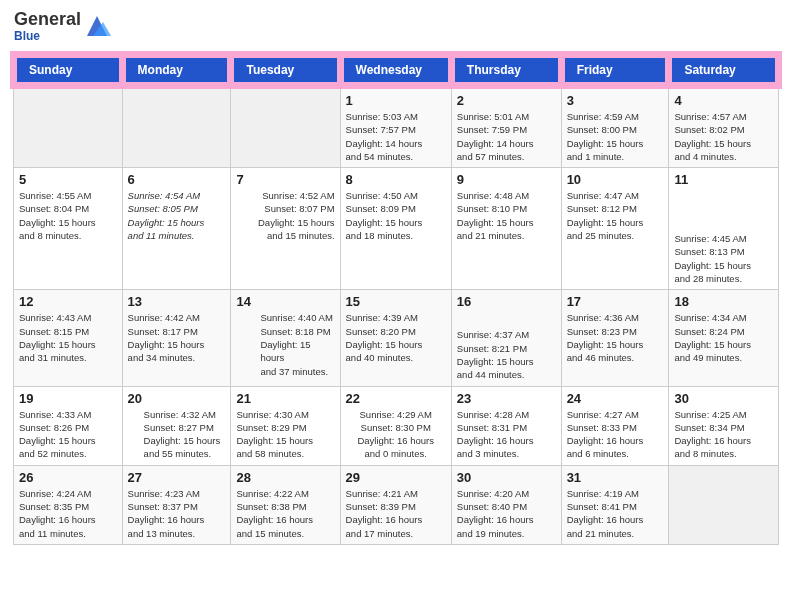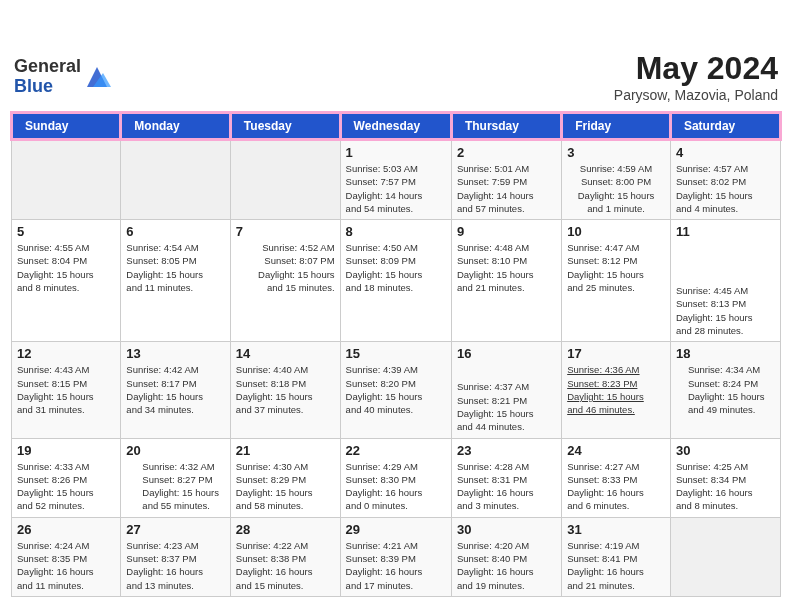--- a/index.html
+++ b/index.html
@@ -6,42 +6,41 @@
     body {
       font-family: Arial, sans-serif;
       background: #fff;
       width: 792px;
       min-height: 612px;
       padding: 10px;
     }
     .header {
       display: flex;
       justify-content: space-between;
-      align-items: center;
+      align-items: flex-start;
       margin-bottom: 8px;
       padding: 0 4px;
-      margin-top: 40px;
     }
     .logo {
       display: flex;
       align-items: center;
       gap: 0;
     }
     .logo-text {
       display: flex;
       flex-direction: column;
       line-height: 1.1;
     }
     .logo-general {
       font-size: 18px;
       font-weight: bold;
       color: #333;
     }
     .logo-blue {
-      font-size: 18px;
+      font-size: 12px;
       font-weight: bold;
       color: #2255aa;
     }
     .logo-icon {
       width: 28px;
       height: 28px;
       margin-left: 2px;
     }
     .title-block {
       text-align: right;
@@ -60,21 +59,21 @@
       border-collapse: collapse;
       border: 1px solid #ccc;
     }
     .calendar th {
       background: #2255cc;
       color: #fff;
       font-size: 12px;
       font-weight: bold;
       padding: 5px 12px;
       text-align: left;
-      border: 3px solid #f9a8d4;
+      border: 7px solid #f9a8d4;
     }
     .calendar td {
       vertical-align: top;
       border: 1px solid #ccc;
       padding: 4px 5px;
       width: 113px;
       min-height: 80px;
       font-size: 10px;
       color: #333;
       background: #fff;
@@ -108,24 +107,20 @@
   <div class="logo">
     <div class="logo-text">
       <span class="logo-general">General</span>
       <span class="logo-blue">Blue</span>
     </div>
     <svg class="logo-icon" viewBox="0 0 28 28">
       <polygon points="4,24 14,4 24,24" fill="#2255cc" opacity="0.85"></polygon>
       <polygon points="10,24 20,10 28,24" fill="#3399ff" opacity="0.7"></polygon>
     </svg>
   </div>
-  <div class="title-block">
-    <div class="title-month">May 2024</div>
-    <div class="title-location">Parysow, Mazovia, Poland</div>
-  </div>
 </div>
 
 <table class="calendar">
   <thead>
     <tr>
     <th>Sunday</th>
         <th>Monday</th>
         <th>Tuesday</th>
         <th>Wednesday</th>
         <th>Thursday</th>
@@ -147,21 +142,21 @@
         </td>
         <td>
           <span class="day-num">2</span>
           <div class="day-info" style="white-space: pre-line;">Sunrise: 5:01 AM
 Sunset: 7:59 PM
 Daylight: 14 hours
 and 57 minutes.</div>
         </td>
         <td>
           <span class="day-num">3</span>
-          <div class="day-info" style="white-space: pre-line; text-align: center;">Sunrise: 4:59 AM
+          <div class="day-info" style="white-space: pre-line;">Sunrise: 4:59 AM
 Sunset: 8:00 PM
 Daylight: 15 hours
 and 1 minute.</div>
         </td>
         <td>
           <span class="day-num">4</span>
           <div class="day-info" style="white-space: pre-line;">Sunrise: 4:57 AM
 Sunset: 8:02 PM
 Daylight: 15 hours
 and 4 minutes.</div>
@@ -170,21 +165,21 @@
       <tr>
         <td>
           <span class="day-num">5</span>
           <div class="day-info" style="white-space: pre-line;">Sunrise: 4:55 AM
 Sunset: 8:04 PM
 Daylight: 15 hours
 and 8 minutes.</div>
         </td>
         <td>
           <span class="day-num">6</span>
-          <div class="day-info" style="white-space: pre-line;">Sunrise: 4:54 AM
+          <div class="day-info" style="white-space: pre-line; font-style: italic;">Sunrise: 4:54 AM
 Sunset: 8:05 PM
 Daylight: 15 hours
 and 11 minutes.</div>
         </td>
         <td>
           <span class="day-num">7</span>
           <div class="day-info" style="white-space: pre-line; text-align: right;">Sunrise: 4:52 AM
 Sunset: 8:07 PM
 Daylight: 15 hours
 and 15 minutes.</div>
@@ -228,49 +223,49 @@
         </td>
         <td>
           <span class="day-num">13</span>
           <div class="day-info" style="white-space: pre-line;">Sunrise: 4:42 AM
 Sunset: 8:17 PM
 Daylight: 15 hours
 and 34 minutes.</div>
         </td>
         <td>
           <span class="day-num">14</span>
-          <div class="day-info" style="white-space: pre-line;">Sunrise: 4:40 AM
+          <div class="day-info" style="white-space: pre-line; margin-left: 24px;">Sunrise: 4:40 AM
 Sunset: 8:18 PM
 Daylight: 15 hours
 and 37 minutes.</div>
         </td>
         <td>
           <span class="day-num">15</span>
           <div class="day-info" style="white-space: pre-line;">Sunrise: 4:39 AM
 Sunset: 8:20 PM
 Daylight: 15 hours
 and 40 minutes.</div>
         </td>
         <td>
           <span class="day-num">16</span>
           <div class="day-info" style="white-space: pre-line; margin-top: 19px;">Sunrise: 4:37 AM
 Sunset: 8:21 PM
 Daylight: 15 hours
 and 44 minutes.</div>
         </td>
         <td>
           <span class="day-num">17</span>
-          <div class="day-info" style="white-space: pre-line; text-decoration: underline;">Sunrise: 4:36 AM
+          <div class="day-info" style="white-space: pre-line;">Sunrise: 4:36 AM
 Sunset: 8:23 PM
 Daylight: 15 hours
 and 46 minutes.</div>
         </td>
         <td>
           <span class="day-num">18</span>
-          <div class="day-info" style="white-space: pre-line; margin-left: 12px;">Sunrise: 4:34 AM
+          <div class="day-info" style="white-space: pre-line;">Sunrise: 4:34 AM
 Sunset: 8:24 PM
 Daylight: 15 hours
 and 49 minutes.</div>
         </td>
       </tr>
       <tr>
         <td>
           <span class="day-num">19</span>
           <div class="day-info" style="white-space: pre-line;">Sunrise: 4:33 AM
 Sunset: 8:26 PM
@@ -286,21 +281,21 @@
         </td>
         <td>
           <span class="day-num">21</span>
           <div class="day-info" style="white-space: pre-line;">Sunrise: 4:30 AM
 Sunset: 8:29 PM
 Daylight: 15 hours
 and 58 minutes.</div>
         </td>
         <td>
           <span class="day-num">22</span>
-          <div class="day-info" style="white-space: pre-line;">Sunrise: 4:29 AM
+          <div class="day-info" style="white-space: pre-line; text-align: center;">Sunrise: 4:29 AM
 Sunset: 8:30 PM
 Daylight: 16 hours
 and 0 minutes.</div>
         </td>
         <td>
           <span class="day-num">23</span>
           <div class="day-info" style="white-space: pre-line;">Sunrise: 4:28 AM
 Sunset: 8:31 PM
 Daylight: 16 hours
 and 3 minutes.</div>

